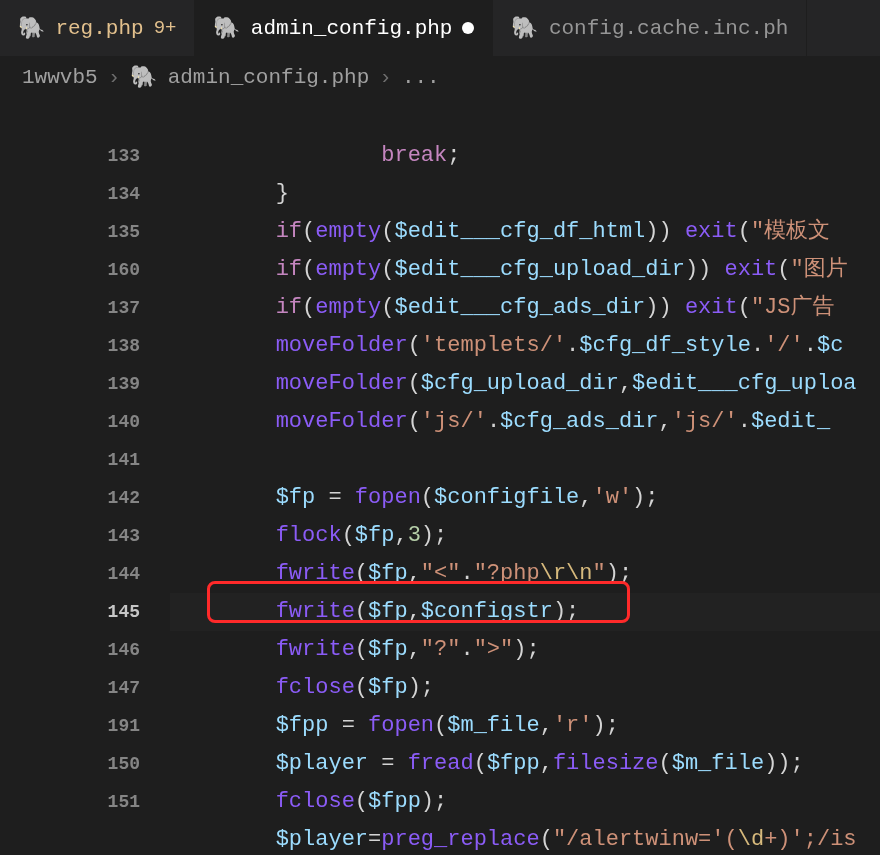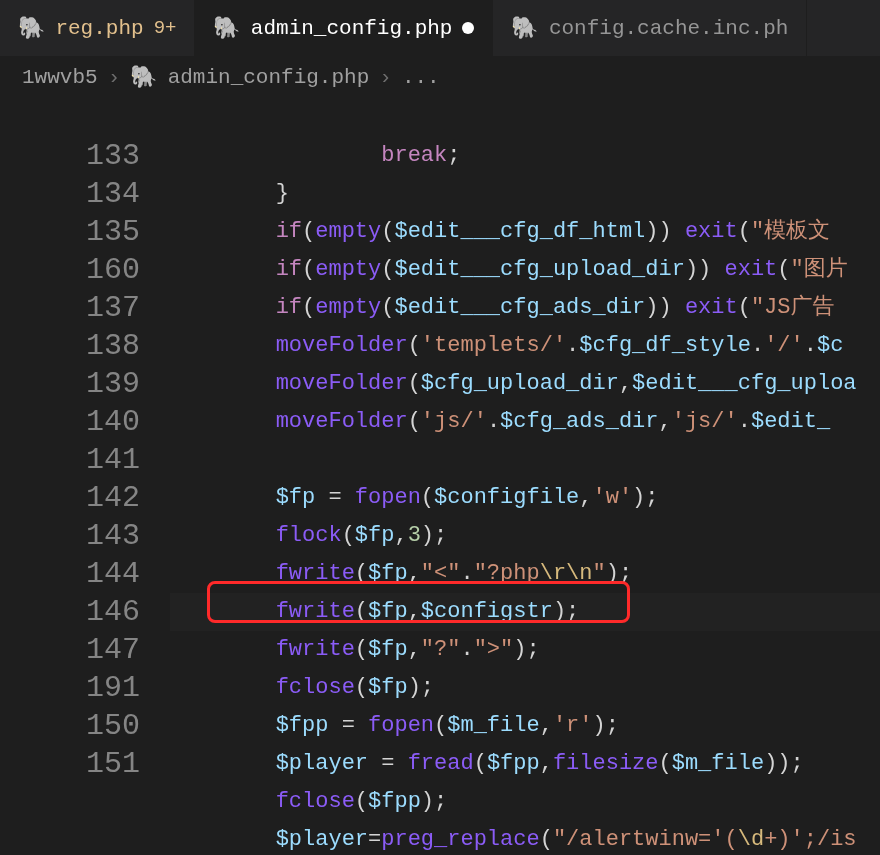--- a/index.html
+++ b/index.html
@@ -61,21 +61,22 @@
 .gutter {
   width: 170px;
   text-align: right;
   padding-right: 30px;
   color: #858585;
   user-select: none;
 }
 .gutter .ln {
   height: 38px;
   line-height: 38px;
-  font-size: 30px;
+  font-size: 18px;
+  font-weight: bold;
 }
 .gutter .ln.active { color: #c6c6c6; }
 .code {
   flex: 1;
   white-space: pre;
 }
 .code .line {
   height: 38px;
   line-height: 38px;
 }
@@ -132,20 +133,21 @@
       <div class="ln">135</div>
       <div class="ln">160</div>
       <div class="ln">137</div>
       <div class="ln">138</div>
       <div class="ln">139</div>
       <div class="ln">140</div>
       <div class="ln">141</div>
       <div class="ln">142</div>
       <div class="ln">143</div>
       <div class="ln">144</div>
+      <div class="ln active">145</div>
       <div class="ln">146</div>
       <div class="ln">147</div>
       <div class="ln">191</div>
       <div class="ln">150</div>
       <div class="ln">151</div>
     </div>
   <div class="code" id="code"><div class="line">&nbsp;</div><div class="line"><span class="tk-pn">                </span><span class="tk-kw">break</span><span class="tk-pn">;</span></div><div class="line"><span class="tk-pn">        </span><span class="tk-brace">}</span></div><div class="line"><span class="tk-pn">        </span><span class="tk-kw">if</span><span class="tk-pn">(</span><span class="tk-fn">empty</span><span class="tk-pn">(</span><span class="tk-var">$edit___cfg_df_html</span><span class="tk-pn">)) </span><span class="tk-fn">exit</span><span class="tk-pn">(</span><span class="tk-str">"模板文</span></div><div class="line"><span class="tk-pn">        </span><span class="tk-kw">if</span><span class="tk-pn">(</span><span class="tk-fn">empty</span><span class="tk-pn">(</span><span class="tk-var">$edit___cfg_upload_dir</span><span class="tk-pn">)) </span><span class="tk-fn">exit</span><span class="tk-pn">(</span><span class="tk-str">"图片</span></div><div class="line"><span class="tk-pn">        </span><span class="tk-kw">if</span><span class="tk-pn">(</span><span class="tk-fn">empty</span><span class="tk-pn">(</span><span class="tk-var">$edit___cfg_ads_dir</span><span class="tk-pn">)) </span><span class="tk-fn">exit</span><span class="tk-pn">(</span><span class="tk-str">"JS广告</span></div><div class="line"><span class="tk-pn">        </span><span class="tk-fn">moveFolder</span><span class="tk-pn">(</span><span class="tk-str">'templets/'</span><span class="tk-pn">.</span><span class="tk-var">$cfg_df_style</span><span class="tk-pn">.</span><span class="tk-str">'/'</span><span class="tk-pn">.</span><span class="tk-var">$c</span></div><div class="line"><span class="tk-pn">        </span><span class="tk-fn">moveFolder</span><span class="tk-pn">(</span><span class="tk-var">$cfg_upload_dir</span><span class="tk-pn">,</span><span class="tk-var">$edit___cfg_uploa</span></div><div class="line"><span class="tk-pn">        </span><span class="tk-fn">moveFolder</span><span class="tk-pn">(</span><span class="tk-str">'js/'</span><span class="tk-pn">.</span><span class="tk-var">$cfg_ads_dir</span><span class="tk-pn">,</span><span class="tk-str">'js/'</span><span class="tk-pn">.</span><span class="tk-var">$edit_</span></div><div class="line">&nbsp;</div><div class="line"><span class="tk-pn">        </span><span class="tk-var">$fp</span><span class="tk-pn"> = </span><span class="tk-fn">fopen</span><span class="tk-pn">(</span><span class="tk-var">$configfile</span><span class="tk-pn">,</span><span class="tk-str">'w'</span><span class="tk-pn">);</span></div><div class="line"><span class="tk-pn">        </span><span class="tk-fn">flock</span><span class="tk-pn">(</span><span class="tk-var">$fp</span><span class="tk-pn">,</span><span class="tk-num">3</span><span class="tk-pn">);</span></div><div class="line"><span class="tk-pn">        </span><span class="tk-fn">fwrite</span><span class="tk-pn">(</span><span class="tk-var">$fp</span><span class="tk-pn">,</span><span class="tk-str">"&lt;"</span><span class="tk-pn">.</span><span class="tk-str">"?php</span><span class="tk-esc">\r\n</span><span class="tk-str">"</span><span class="tk-pn">);</span></div><div class="line current"><span class="tk-pn">        </span><span class="tk-fn">fwrite</span><span class="tk-pn">(</span><span class="tk-var">$fp</span><span class="tk-pn">,</span><span class="tk-var">$configstr</span><span class="tk-pn">);</span></div><div class="line"><span class="tk-pn">        </span><span class="tk-fn">fwrite</span><span class="tk-pn">(</span><span class="tk-var">$fp</span><span class="tk-pn">,</span><span class="tk-str">"?"</span><span class="tk-pn">.</span><span class="tk-str">"&gt;"</span><span class="tk-pn">);</span></div><div class="line"><span class="tk-pn">        </span><span class="tk-fn">fclose</span><span class="tk-pn">(</span><span class="tk-var">$fp</span><span class="tk-pn">);</span></div><div class="line"><span class="tk-pn">        </span><span class="tk-var">$fpp</span><span class="tk-pn"> = </span><span class="tk-fn">fopen</span><span class="tk-pn">(</span><span class="tk-var">$m_file</span><span class="tk-pn">,</span><span class="tk-str">'r'</span><span class="tk-pn">);</span></div><div class="line"><span class="tk-pn">        </span><span class="tk-var">$player</span><span class="tk-pn"> = </span><span class="tk-fn">fread</span><span class="tk-pn">(</span><span class="tk-var">$fpp</span><span class="tk-pn">,</span><span class="tk-fn">filesize</span><span class="tk-pn">(</span><span class="tk-var">$m_file</span><span class="tk-pn">));</span></div><div class="line"><span class="tk-pn">        </span><span class="tk-fn">fclose</span><span class="tk-pn">(</span><span class="tk-var">$fpp</span><span class="tk-pn">);</span></div><div class="line"><span class="tk-pn">        </span><span class="tk-var">$player</span><span class="tk-pn">=</span><span class="tk-fn">preg_replace</span><span class="tk-pn">(</span><span class="tk-str">"/alertwinw='(</span><span class="tk-esc">\d</span><span class="tk-str">+)';/is</span></div></div>
 </div>
 
 <div class="highlight-box" id="hl" style="left: 207px; top: 581px; width: 423px; height: 42px;"></div>

